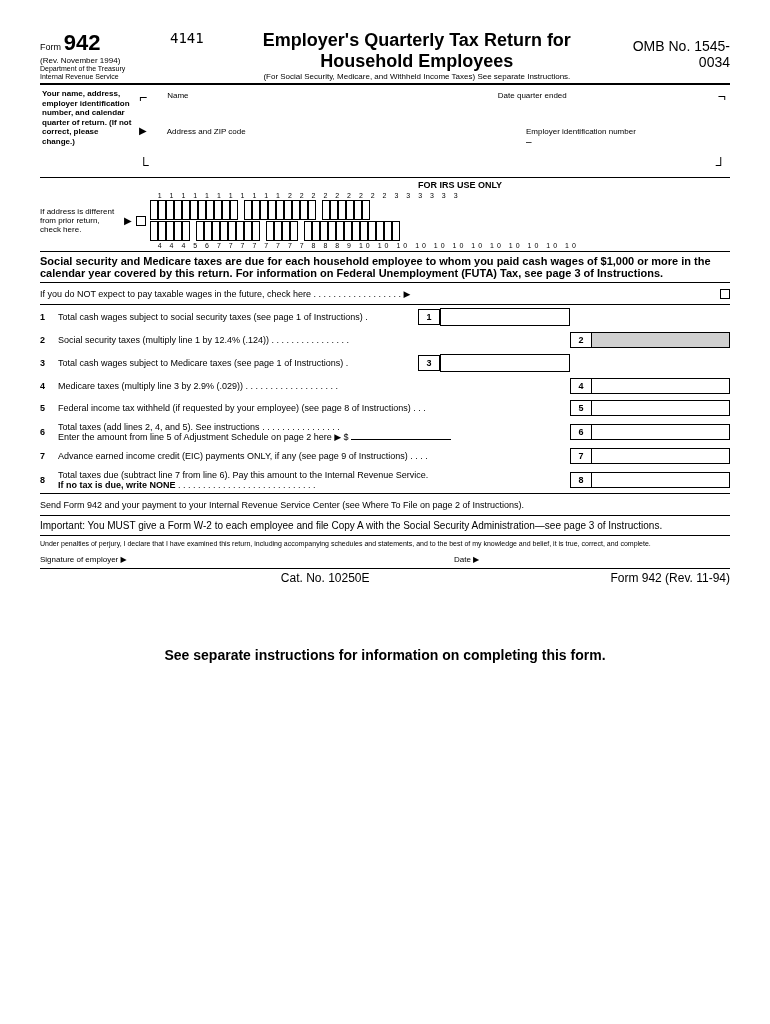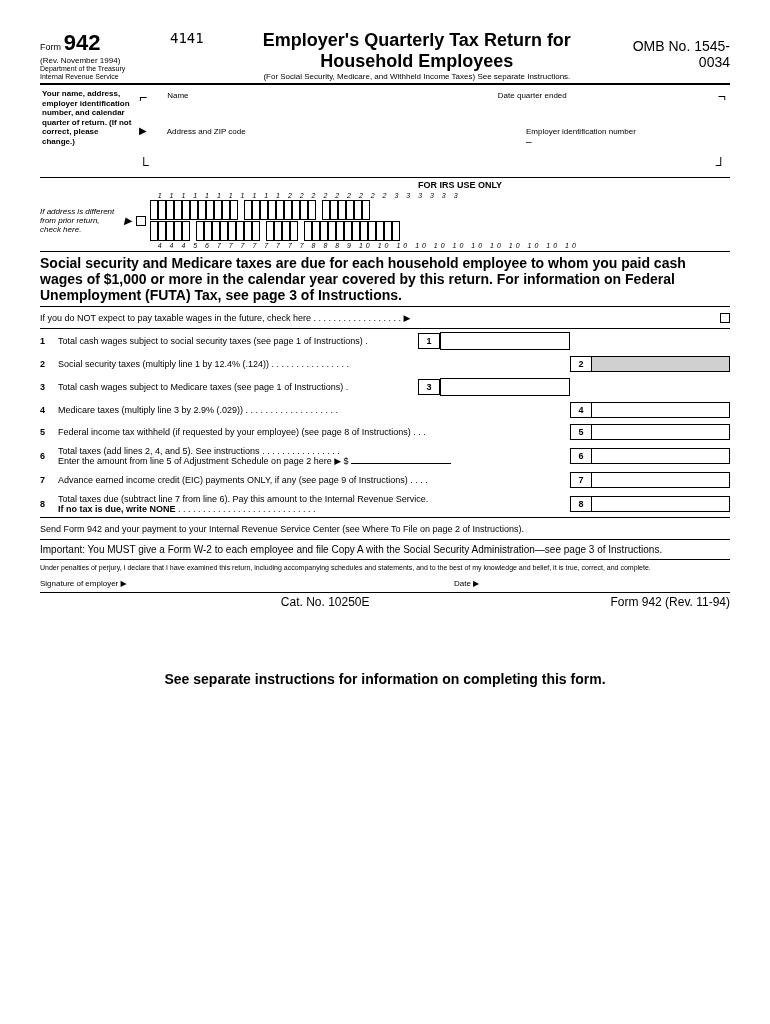--- a/index.html
+++ b/index.html
@@ -19,28 +19,28 @@
     .info-section { display: flex; border-bottom: 1px solid #000; }
     .info-left { width: 95px; font-size: 8px; font-weight: bold; padding: 4px 2px; line-height: 1.2; }
     .info-right { flex: 1; padding: 4px; }
     .info-row { display: flex; gap: 20px; }
     .info-label { font-size: 8px; }
     .name-box { flex: 1; }
     .quarter-box { width: 200px; }
     .arrow { font-size: 10px; }
     .irs-section { padding: 2px 0; }
     .irs-title { font-weight: bold; text-align: center; font-size: 9px; margin-left: 150px; }
-    .address-check { display: flex; align-items: center; gap: 4px; margin-top: 2px; font-style: italic; }
+    .address-check { display: flex; align-items: center; gap: 4px; margin-top: 2px; }
     .address-check-text { font-size: 8px; width: 80px; }
     .entry-boxes-wrap { display: flex; flex-direction: column; gap: 1px; flex: 1; }
     .entry-row { display: flex; gap: 0; }
     .entry-box { width: 8px; height: 20px; border: 1px solid #000; }
     .entry-gap { width: 6px; }
     .checkbox { display: inline-block; width: 10px; height: 10px; border: 1px solid #000; vertical-align: middle; }
-    .bold-note { font-size: 14px; font-weight: bold; padding: 3px 0; border-top: 1px solid #000; border-bottom: 1px solid #000; }
+    .bold-note { font-size: 11px; font-weight: bold; padding: 3px 0; border-top: 1px solid #000; border-bottom: 1px solid #000; }
     .line-row { display: flex; align-items: center; padding: 3px 0; min-height: 22px; font-size: 9px; }
     .line-num { width: 18px; font-weight: bold; }
     .line-text { flex: 1; }
     .inline-box { display: inline-block; border: 1px solid #000; border-bottom: none; width: 110px; height: 18px; vertical-align: middle; }
     .right-boxes { display: flex; width: 160px; }
     .right-num-box { width: 22px; border: 1px solid #000; text-align: center; font-weight: bold; font-size: 9px; padding: 2px 0; }
     .right-val-box { flex: 1; border: 1px solid #000; border-left: none; }
     .right-gray { background: #d0d0d0; border: 1px solid #000; border-left: none; flex: 1; }
     .important-note { font-size: 10px; padding: 4px 0; border-top: 1px solid #000; border-bottom: 1px solid #000; }
     .perjury { font-size: 7px; padding: 4px 0; }

